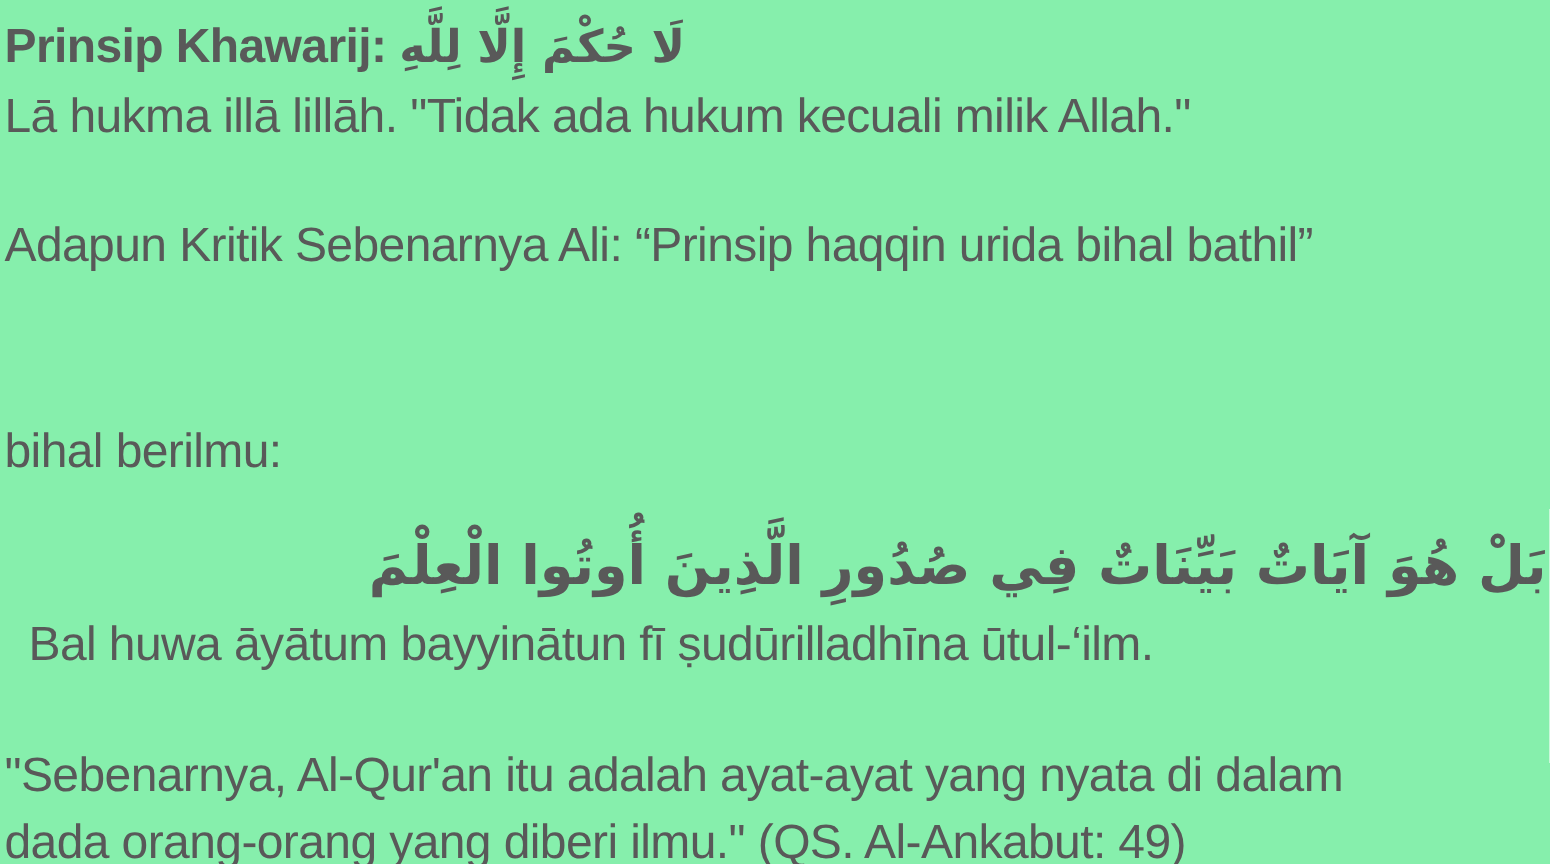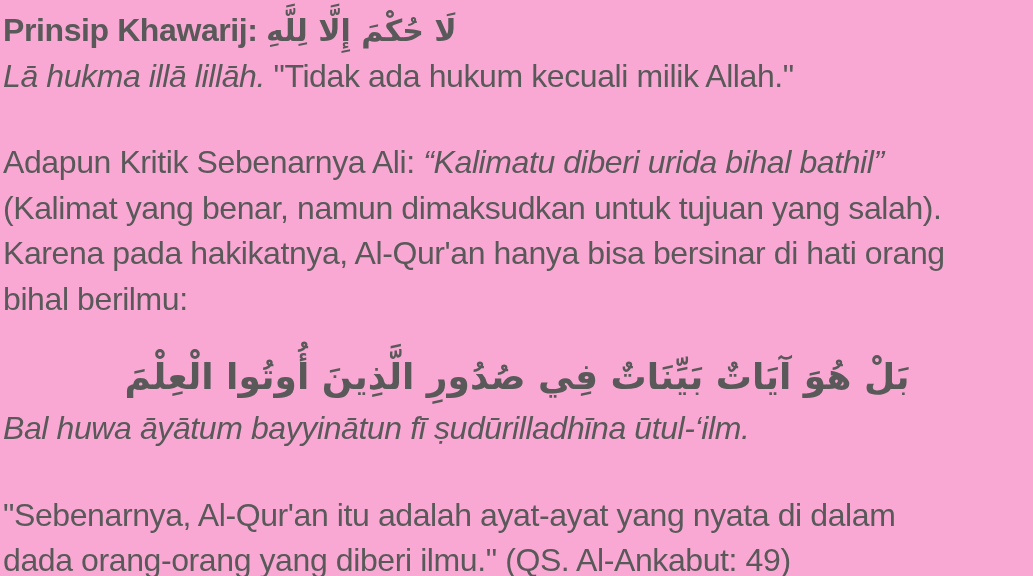--- a/index.html
+++ b/index.html
@@ -12,61 +12,62 @@
     height: 576px;
     overflow: hidden;
     position: relative;
   }
   .page {
     box-sizing: border-box;
     width: 1033px;
     height: 576px;
     padding: 8px 2px 0 3px;
     overflow: hidden;
-    background: #f9a8d4;
+    background: #86efac;
     font-family: "Liberation Sans", sans-serif;
     font-size: 32px;
     letter-spacing: -0.4px;
     line-height: 45.5px;
     color: #595959;
   }
   .para {
     margin: 0;
     padding: 0;
   }
   .para.khawarij   { margin-bottom: 41px; }
   .para.critique   { margin-bottom: 26px; }
   .para.verse      { margin-bottom: 41px; }
   .b { font-weight: 700; }
-  .i { font-style: italic; }
+  .i { }
   .ar {
     font-family: "DejaVu Sans", sans-serif;
     font-weight: 700;
     letter-spacing: 0;
   }
   .ar-inline {
     font-size: 30px;
   }
   .verse-line {
     line-height: 58px;
     font-size: 36px;
   }
   .translit-line {
     line-height: 45.5px;
+    margin-left: 16px;
   }
 </style>
 </head>
 <body>
 
 <div class="page">
 
   <p class="para khawarij"><span class="b">Prinsip Khawarij: </span><span class="ar ar-inline" dir="rtl">لَا حُكْمَ إِلَّا لِلَّهِ</span><br><span class="i">Lā hukma illā lillāh.</span><span> "Tidak ada hukum kecuali milik Allah."</span></p>
 
-  <p class="para critique"><span>Adapun Kritik Sebenarnya Ali: </span><span class="i">“Kalimatu diberi urida bihal bathil”</span><br><span>(Kalimat yang benar, namun dimaksudkan untuk tujuan yang salah).</span><br><span>Karena pada hakikatnya, Al-Qur'an hanya bisa bersinar di hati orang</span><br><span>bihal berilmu:</span></p>
+  <p class="para critique"><span>Adapun Kritik Sebenarnya Ali: </span><span class="i">“Prinsip haqqin urida bihal bathil”</span><br><br><br><span>bihal berilmu:</span></p>
 
   <div class="para verse">
-    <div class="ar verse-line" dir="rtl" style="text-align:center;">بَلْ هُوَ آيَاتٌ بَيِّنَاتٌ فِي صُدُورِ الَّذِينَ أُوتُوا الْعِلْمَ</div>
+    <div class="ar verse-line" dir="rtl" style="text-align:right;">بَلْ هُوَ آيَاتٌ بَيِّنَاتٌ فِي صُدُورِ الَّذِينَ أُوتُوا الْعِلْمَ</div>
     <div class="i translit-line">Bal huwa āyātum bayyinātun fī ṣudūrilladhīna ūtul-‘ilm.</div>
   </div>
 
   <p class="para translation"><span>"Sebenarnya, Al-Qur'an itu adalah ayat-ayat yang nyata di dalam</span><br><span>dada orang-orang yang diberi ilmu." (QS. Al-Ankabut: 49)</span></p>
 
 </div>
 
 </body></html>

